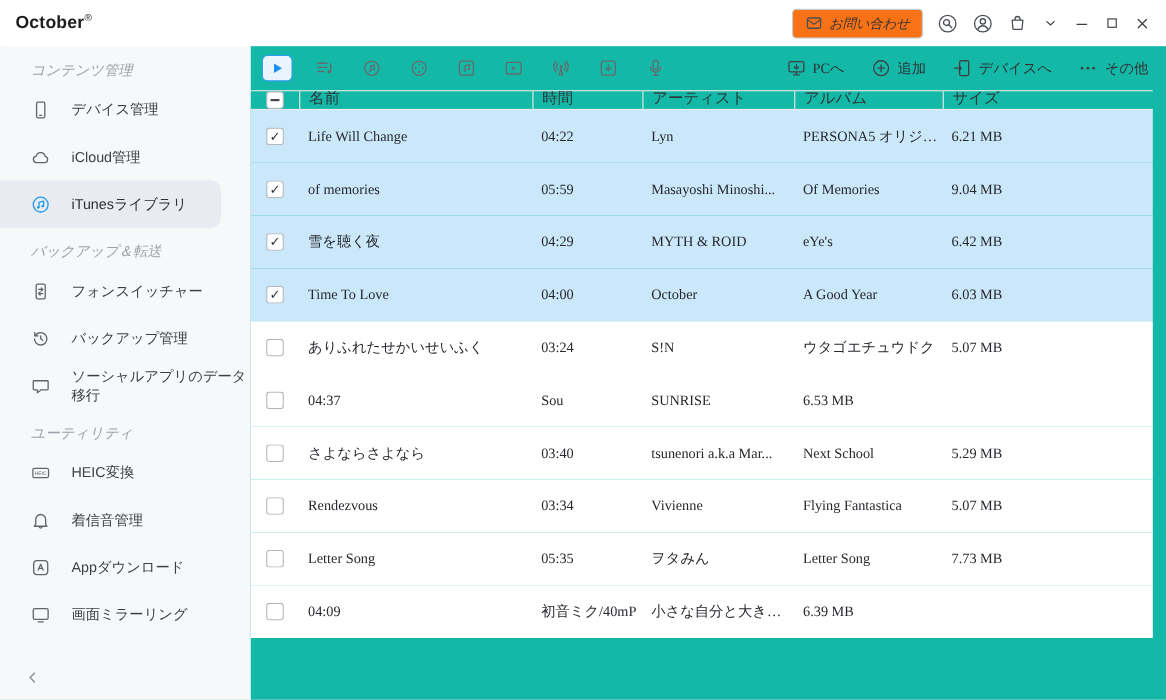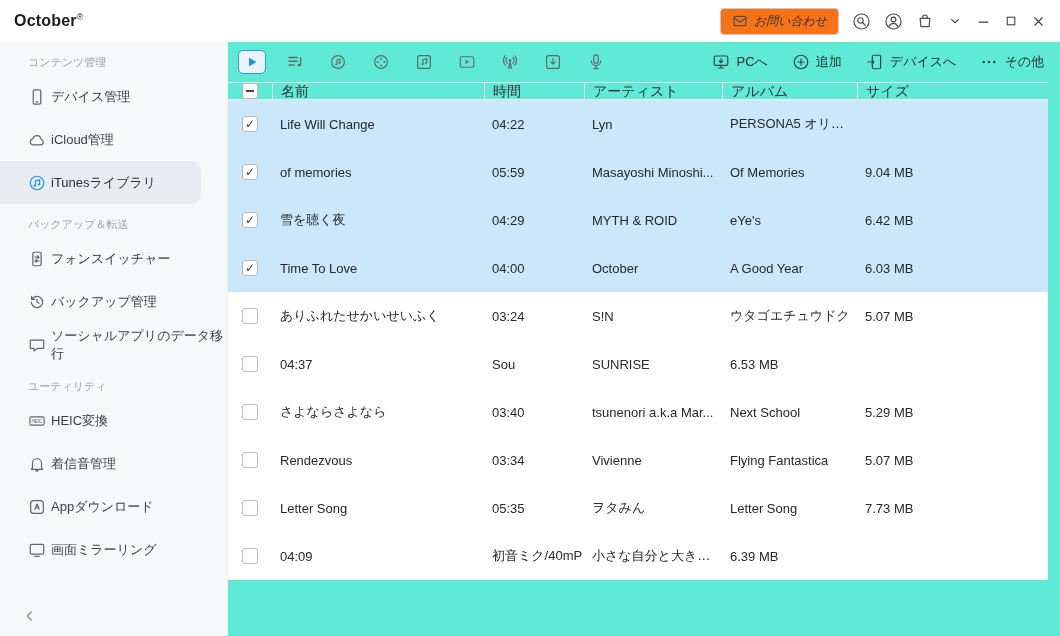--- a/index.html
+++ b/index.html
@@ -16,29 +16,29 @@
   .logo{ font-size:16px; font-weight:bold; color:#1c1c1c; letter-spacing:.2px; }
   .logo sup{ font-size:9px; font-weight:normal; }
   .topbar-right{ display:flex; align-items:center; gap:13px; }
   .contact-btn{ display:flex; align-items:center; gap:6px; border:1px solid #c5cad0;
     border-radius:4px; padding:4px 11px; font-size:12px; color:#333; background:#f97316; cursor:pointer;font-style:italic; }
   .icon-btn{ color:#4a4f55; cursor:pointer; display:flex; align-items:center; }
   .winctl{ color:#3b3f44; }
   
   .sidebar{ position:absolute; top:42px; left:0; bottom:0; width:228px;
     background:#f7f8fa; border-right:1px solid #eef0f2; }
-  .section-header{ font-size:11px; color:#9aa1a9; padding:13px 0 5px 28px; }
-  .side-item{ height:43px; display:flex; align-items:center; gap:5px;
+  .section-header{ font-size:13px; color:#9aa1a9; padding:13px 0 5px 28px;font-style:italic; }
+  .side-item{ height:43px; display:flex; align-items:center; gap:19px;
     padding-left:28px; font-size:13px; color:#3a3f45; cursor:pointer; }
   .side-item .sicon{ color:#5f656c; display:flex; }
   .side-item.selected{ background:#e8ebef; border-radius:0 10px 10px 0; margin-right:26px; color:#2b2f33; }
   .sicon.blue{ color:#1e9bf0; }
   .collapse{ position:absolute; bottom:12px; left:22px; color:#8a9097; cursor:pointer; }
   
-  .main{ position:absolute; top:42px; left:228px; right:0; bottom:0; background:#5eead4; }
+  .main{ position:absolute; top:42px; left:228px; right:0; bottom:0; background:#14b8a6;font-family:Liberation Serif, serif; }
   .toolbar{ height:40px; display:flex; align-items:center; justify-content:space-between;
     padding:0 16px 0 10px; }
   .tabs{ display:flex; align-items:center; gap:15px; }
   .tab{ width:28px; height:24px; display:flex; align-items:center; justify-content:center;
     color:#65696f; border-radius:5px; border:1px solid transparent; cursor:pointer; }
   .tab.selected{ border:1px solid #2d9cf4; background:#e9f4fe; color:#1b8ff0; }
   .actions{ display:flex; align-items:center; gap:24px; }
   .action{ display:flex; align-items:center; gap:6px; font-size:13px; color:#2e3236;
     cursor:pointer; }
   .action .aicon{ color:#3c4146; display:flex; }
@@ -375,20 +375,21 @@
     </div>
     <div class="tbody">
   <div class="row selected">
     <div class="cell cell-check">
       <span class="checkbox checked"></span>
     </div>
     <div class="cell">Life Will Change</div>
     <div class="cell">04:22</div>
     <div class="cell">Lyn</div>
     <div class="cell">PERSONA5 オリジナ...</div>
+    <div class="cell">6.21 MB</div>
   </div>
 
   <div class="row selected">
     <div class="cell cell-check">
       <span class="checkbox checked"></span>
     </div>
     <div class="cell">of memories</div>
     <div class="cell">05:59</div>
     <div class="cell">Masayoshi Minoshi...</div>
     <div class="cell">Of Memories</div>

